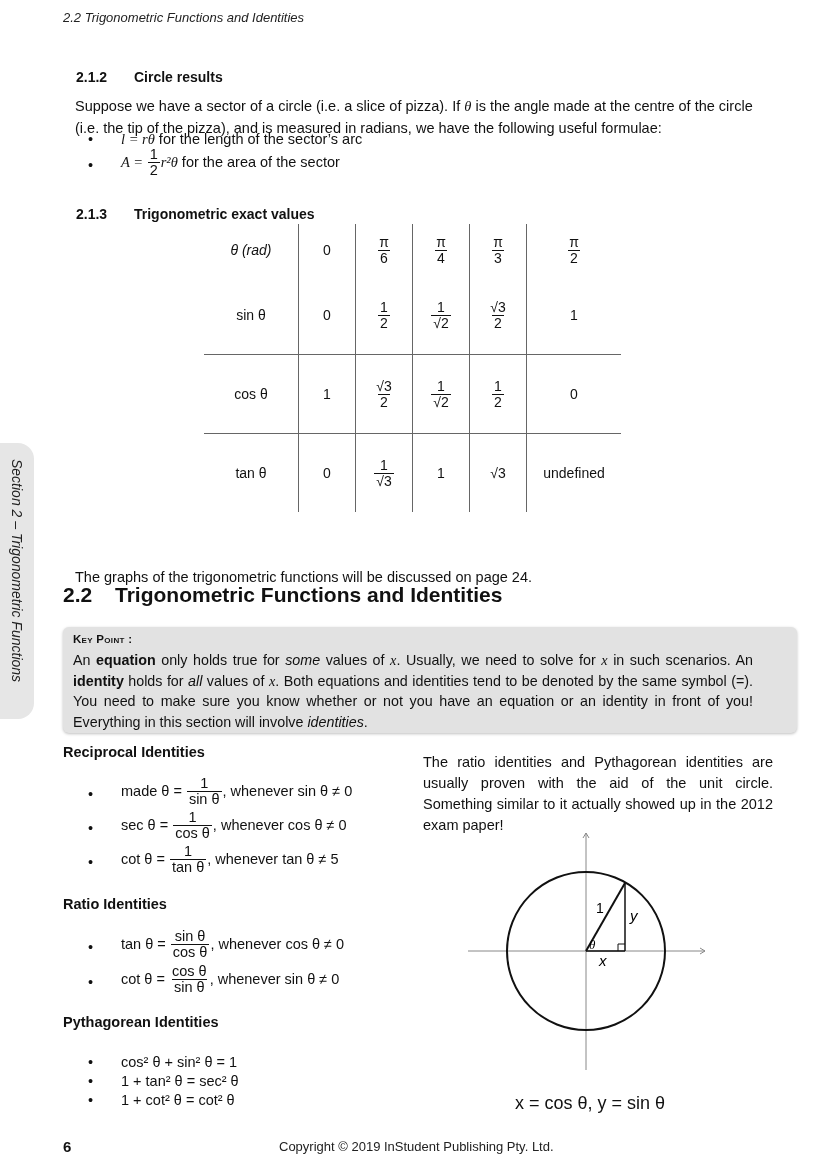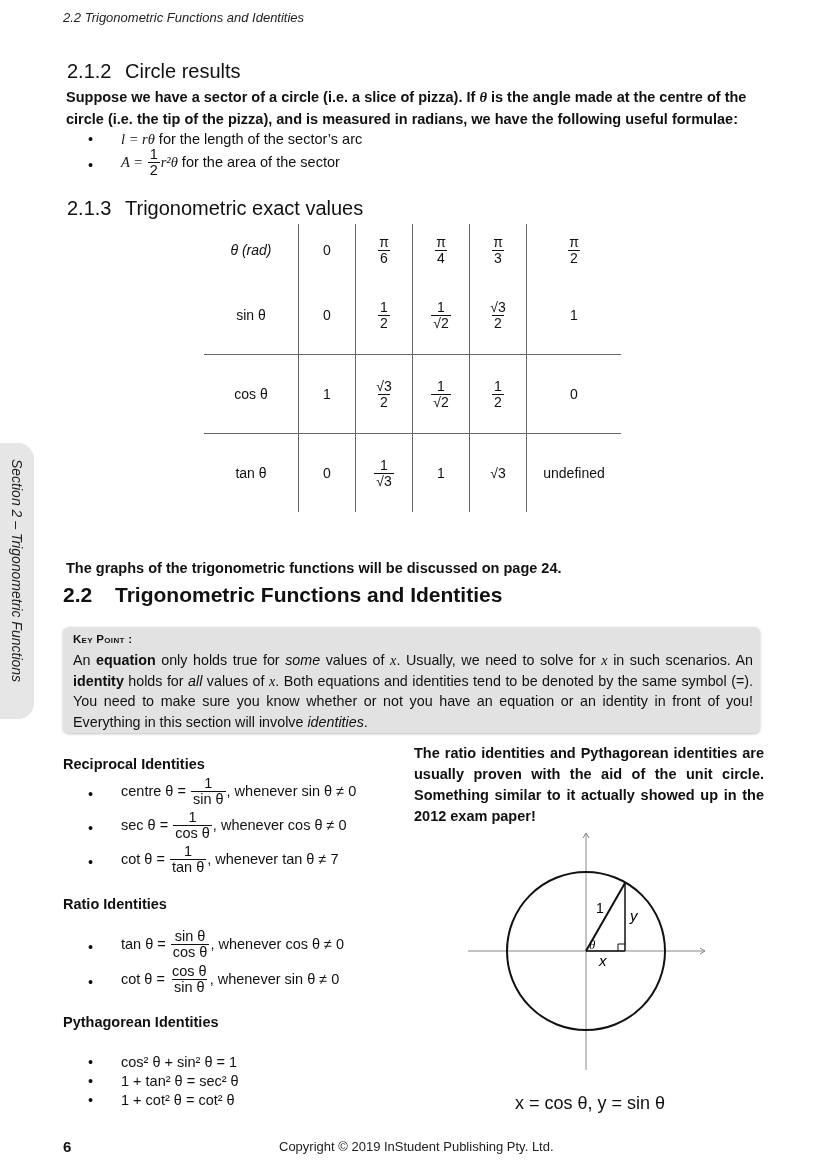--- a/index.html
+++ b/index.html
@@ -2,25 +2,25 @@
 <html><head>
 <meta charset="utf-8">
 <style>
   html, body { margin:0; padding:0; background:#fff; }
   body { width:823px; height:1164px; position:relative; overflow:hidden;
          font-family:"Liberation Sans", sans-serif; color:#111; font-size:14.5px; }
   .abs { position:absolute; }
   .it { font-style:italic; font-family:"Liberation Serif", serif; }
   .ith { font-style:italic; font-family:"Liberation Sans", sans-serif; }
   .running-head { left:63px; top:10px; font-size:13px; font-style:italic; color:#222; }
-  h2.sub { margin:4px; position:absolute; font-size:20px; font-weight:normal; }
+  h2.sub { margin:13px; position:absolute; font-size:14px; font-weight:bold; }
   h2.sub .num { display:inline-block; width:58px; }
   h1.sec { margin:0; position:absolute; font-size:21px; font-weight:bold; }
   h1.sec .num { display:inline-block; width:52px; }
-  p { margin:3px;font-weight:bold; }
+  p { margin:12px; }
   .para { line-height:22px; }
   .bul { position:absolute; left:88px; }
   .bul .dot { position:absolute; left:0; top:0; }
   .bul .txt { position:absolute; left:33px; top:0; white-space:nowrap; }
   .frac { display:inline-flex; flex-direction:column; align-items:center; vertical-align:middle; line-height:1.05; margin:0 1px; }
   .frac .n { padding:0 2px; }
   .frac .d { border-top:1px solid #111; padding:0 2px; }
 
   
   .trig-table { position:absolute; left:204px; top:224px; border-collapse:collapse; font-size:14px; }
@@ -29,21 +29,21 @@
   .trig-table tr.r1 td { height:52px; }
   .trig-table tr.r2 td { height:36px; border-top:1px solid #666; border-bottom:3px double #666; }
   .trig-table tr.r3 td, .trig-table tr.r4 td, .trig-table tr.r5 td { height:78px; }
   .trig-table tr.r4 td, .trig-table tr.r5 td { border-top:1px solid #666; }
   .c0 { width:94px; } .c1 { width:56px; } .c2 { width:56px; } .c3 { width:56px; } .c4 { width:56px; } .c5 { width:94px; }
 
   .side-tab { left:0; top:443px; width:34px; height:276px; background:#e6e6e6; border-radius:0 16px 16px 0; }
   .side-tab span { position:absolute; left:9px; top:16px; writing-mode:vertical-rl; font-size:14px; white-space:nowrap; color:#222; }
 
   .keybox { left:63px; top:627px; width:697px; height:106px; background:#e2e2e2; border-radius:6px;
-            box-shadow:0 1px 3px rgba(0,0,0,0.25); }
+            box-shadow:0 1px 3px rgba(0,0,0,0.25);padding-left:37px; }
   .keybox .kp-title { position:absolute; left:10px; top:6px; font-size:11.5px; font-weight:bold; font-variant:small-caps; letter-spacing:0.3px; }
   .keybox .kp-body { position:absolute; left:10px; top:23px; width:680px; line-height:20.5px; font-size:14.3px; text-align:justify; }
 
   .subhead { font-weight:bold; font-size:14.5px; }
   .rightpara { left:411px; top:740px; width:350px; line-height:21px; text-align:justify; }
 
   .footer-page { left:63px; top:1138px; font-size:15px; font-weight:bold; }
   .footer-copy { left:279px; top:1139px; font-size:13px; color:#222; }
 </style>
 </head>
@@ -151,42 +151,42 @@
 
 <h1 class="sec" style="left:63px;top:583px;">
   <span class="num">2.2</span><span>Trigonometric Functions and Identities</span>
 </h1>
 
 <div class="abs keybox">
   <div class="kp-title">Key Point :</div>
   <div class="kp-body"><span>An </span><b>equation</b><span> only holds true for </span><i>some</i><span> values of </span><span class="it">x</span><span>. Usually, we need to solve for </span><span class="it">x</span><span> in such scenarios. An </span><b>identity</b><span> holds for </span><i>all</i><span> values of </span><span class="it">x</span><span>. Both equations and identities tend to be denoted by the same symbol (=). You need to make sure you know whether or not you have an equation or an identity in front of you! Everything in this section will involve </span><i>identities</i><span>.</span></div>
 </div>
 
-<div class="abs subhead" style="left:63px;top:744px;margin-top:12px;">Reciprocal Identities</div>
+<div class="abs subhead" style="left:63px;top:744px;">Reciprocal Identities</div>
 <div id="recip-list">
     <div class="bul" style="left: 88px; top: 776px;">
       <span class="dot" style="top: 10px;">•</span>
-      <span class="txt"><span>centre θ = </span><span class="frac">
+      <span class="txt"><span>made θ = </span><span class="frac">
           <span class="n">1</span>
           <span class="d">sin θ</span>
         </span><span>, whenever sin θ ≠ 0</span></span>
     </div>
     <div class="bul" style="left: 88px; top: 810px;">
       <span class="dot" style="top: 10px;">•</span>
       <span class="txt"><span>sec θ = </span><span class="frac">
           <span class="n">1</span>
           <span class="d">cos θ</span>
         </span><span>, whenever cos θ ≠ 0</span></span>
     </div>
     <div class="bul" style="left: 88px; top: 844px;">
       <span class="dot" style="top: 10px;">•</span>
       <span class="txt"><span>cot θ = </span><span class="frac">
           <span class="n">1</span>
           <span class="d">tan θ</span>
-        </span><span>, whenever tan θ ≠ 7</span></span>
+        </span><span>, whenever tan θ ≠ 5</span></span>
     </div>
   </div>
 
 <div class="abs subhead" style="left:63px;top:896px;">Ratio Identities</div>
 <div id="ratio-list">
     <div class="bul" style="left: 88px; top: 929px;">
       <span class="dot" style="top: 10px;">•</span>
       <span class="txt"><span>tan θ = </span><span class="frac">
           <span class="n">sin θ</span>
           <span class="d">cos θ</span>

